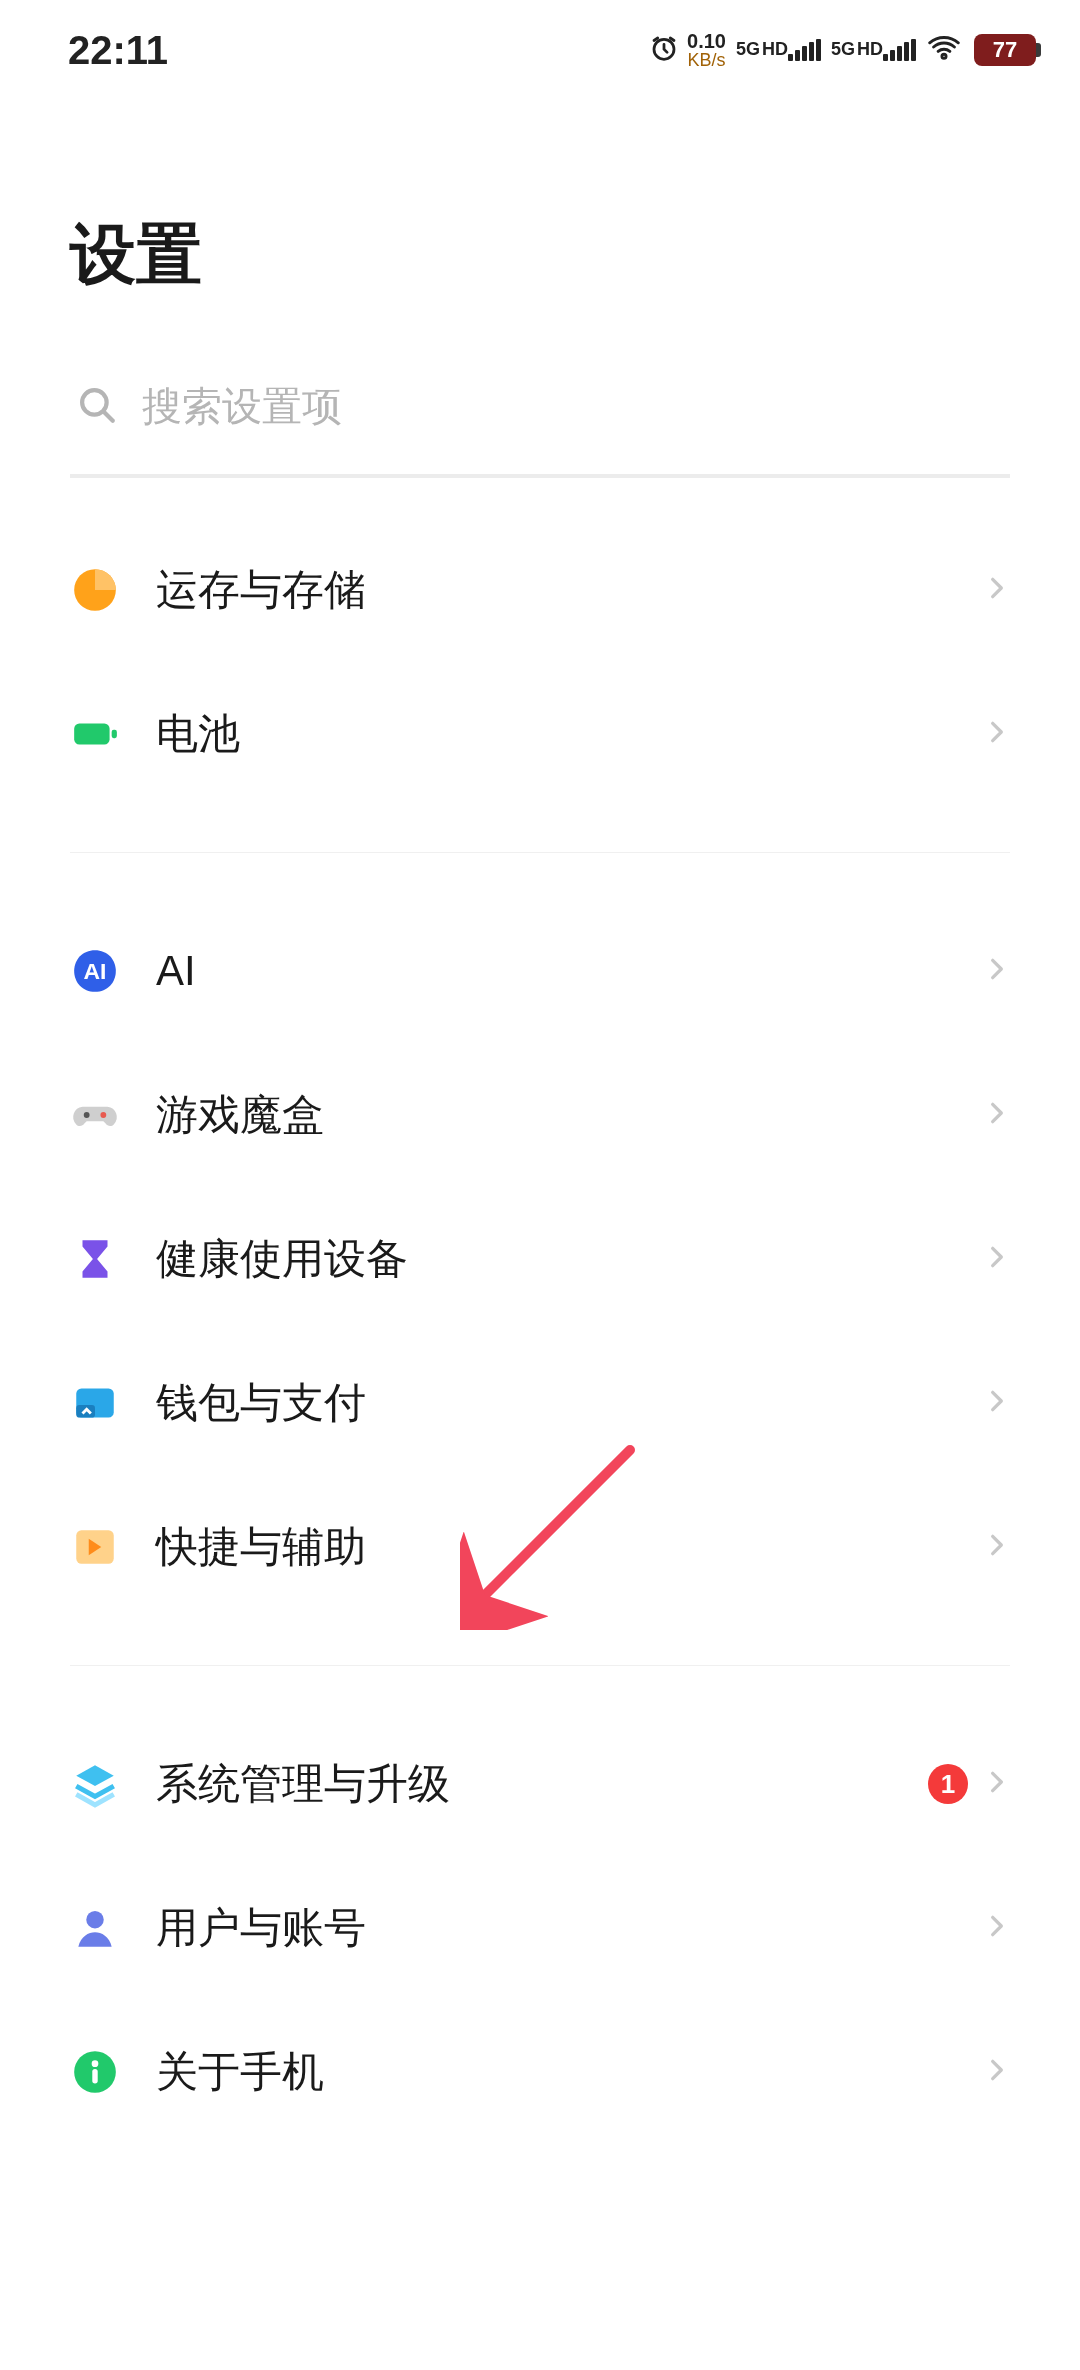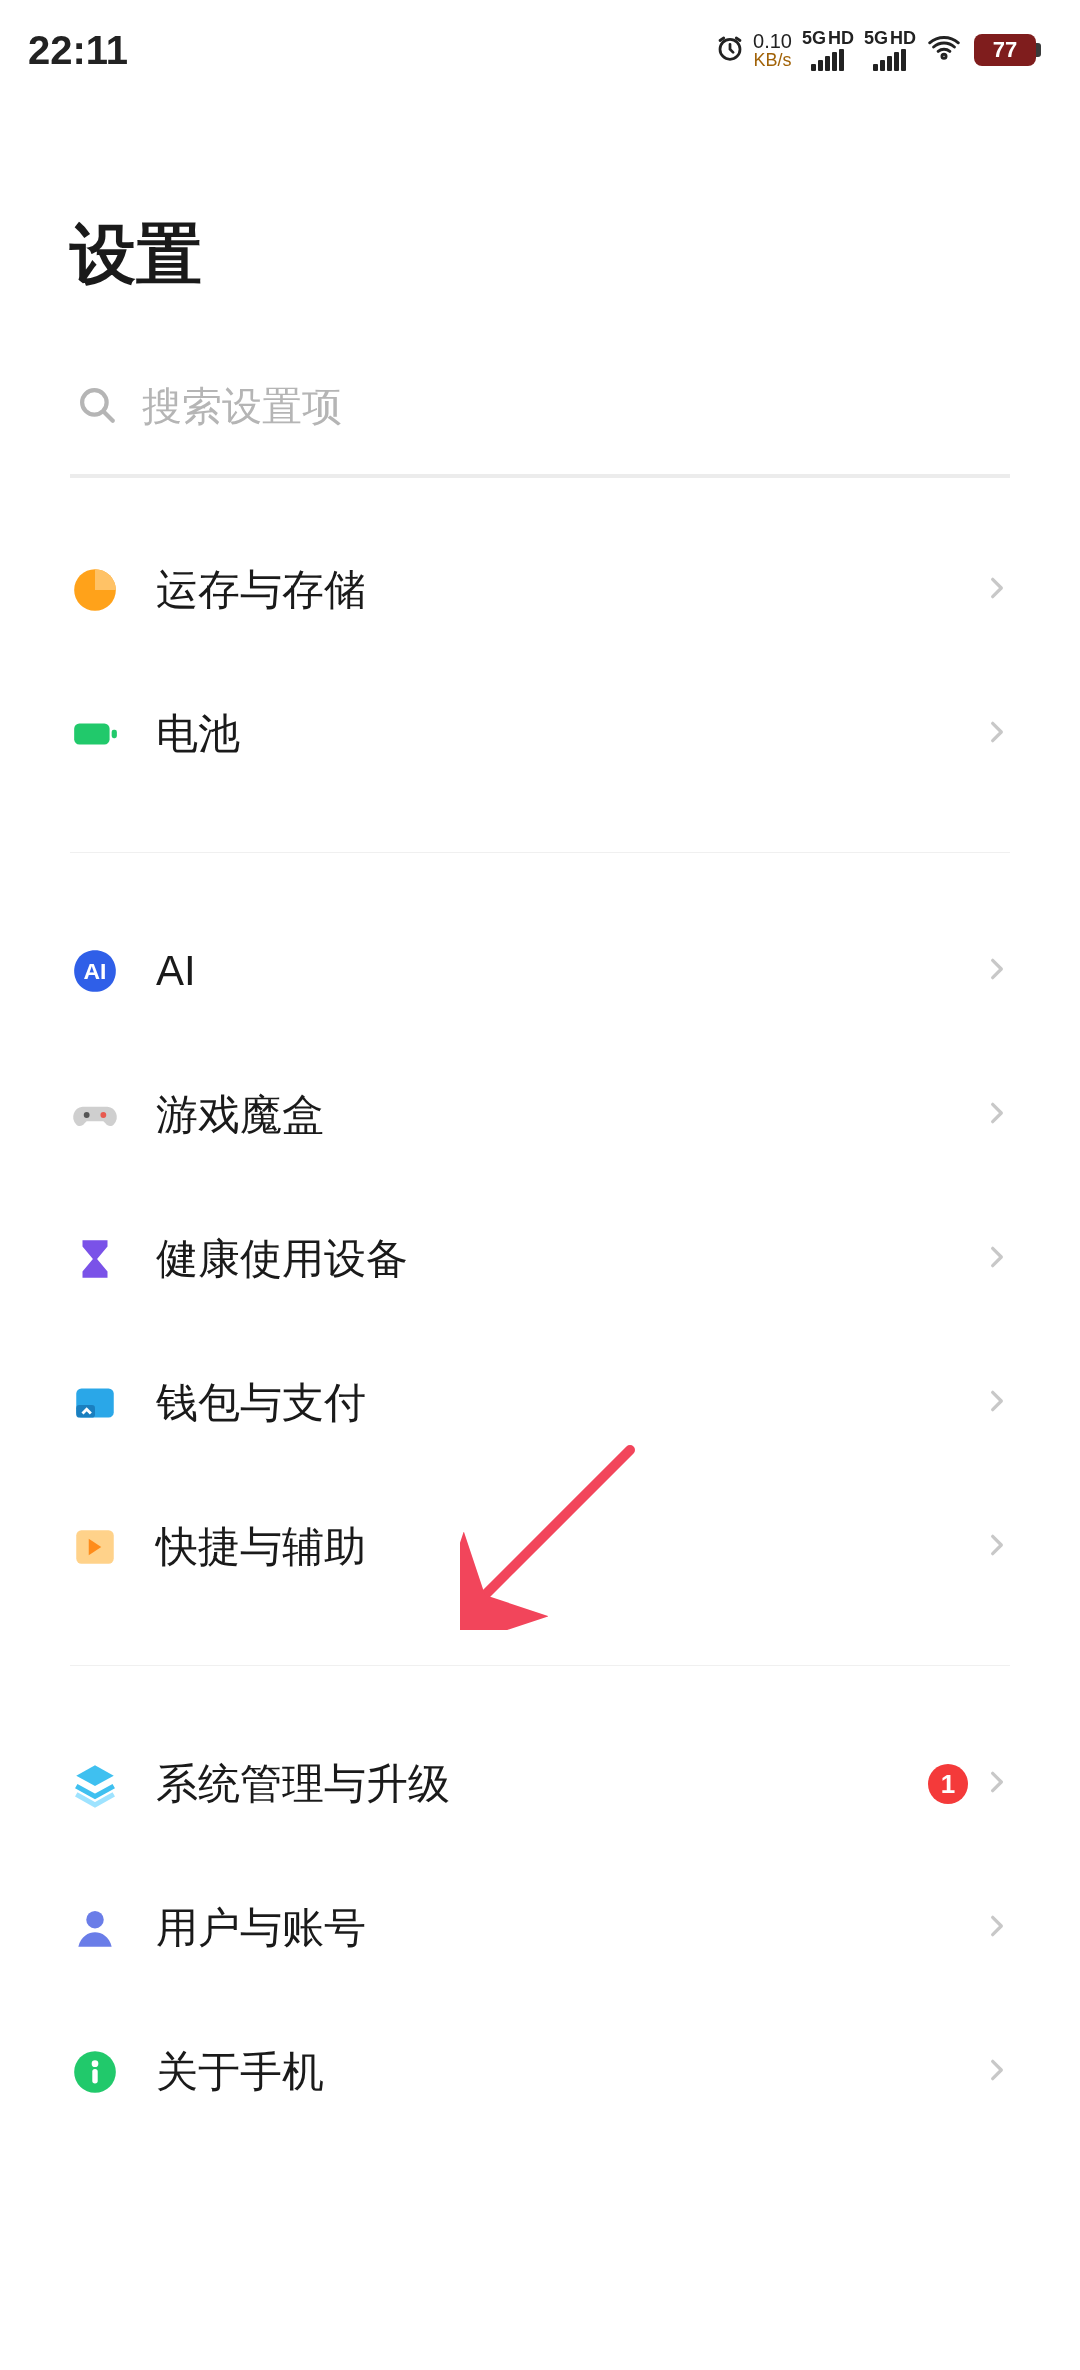--- a/index.html
+++ b/index.html
@@ -10,38 +10,38 @@
   font-family: -apple-system, "PingFang SC", "Microsoft YaHei", sans-serif;
   position: relative;
   overflow: hidden;
 }
 
 
 .status-bar {
   display: flex;
   justify-content: space-between;
   align-items: center;
-  padding: 18px 44px 8px 28px;
+  padding: 18px 44px 8px 68px;
   height: 90px;
 }
 .status-time {
   font-size: 40px;
   font-weight: 600;
   color: #222;
 }
 .status-right {
   display: flex;
   align-items: center;
   gap: 8px;
 }
 .alarm-icon { width: 30px; height: 30px; }
 .speed-box { display: flex; flex-direction: column; align-items: center; line-height: 1; }
-.speed-top { font-size: 20px; font-weight: 400; color: #222; }
+.speed-top { font-size: 20px; font-weight: 700; color: #222; }
 .speed-bot { font-size: 18px; font-weight: 500; color: #a16207; }
-.sig-block { display: flex; flex-direction: column; align-items: center; line-height: 1; margin-left: 2px;}
+.sig-block { display: flex; flex-direction: row; align-items: center; line-height: 1; margin-left: 2px;}
 .sig-label { font-size: 18px; font-weight: 600; color: #222; margin-bottom: 2px; display:flex; gap:2px;}
 .sig-bars { display: flex; align-items: flex-end; gap: 2px; height: 22px; }
 .sig-bars span { width: 5px; background: #222; border-radius: 1px; }
 .sig-bars span:nth-child(1){height:7px;}
 .sig-bars span:nth-child(2){height:11px;}
 .sig-bars span:nth-child(3){height:15px;}
 .sig-bars span:nth-child(4){height:19px;}
 .sig-bars span:nth-child(5){height:22px;}
 .wifi-icon { width: 32px; height: 26px; margin-left: 4px; }
 .battery {

